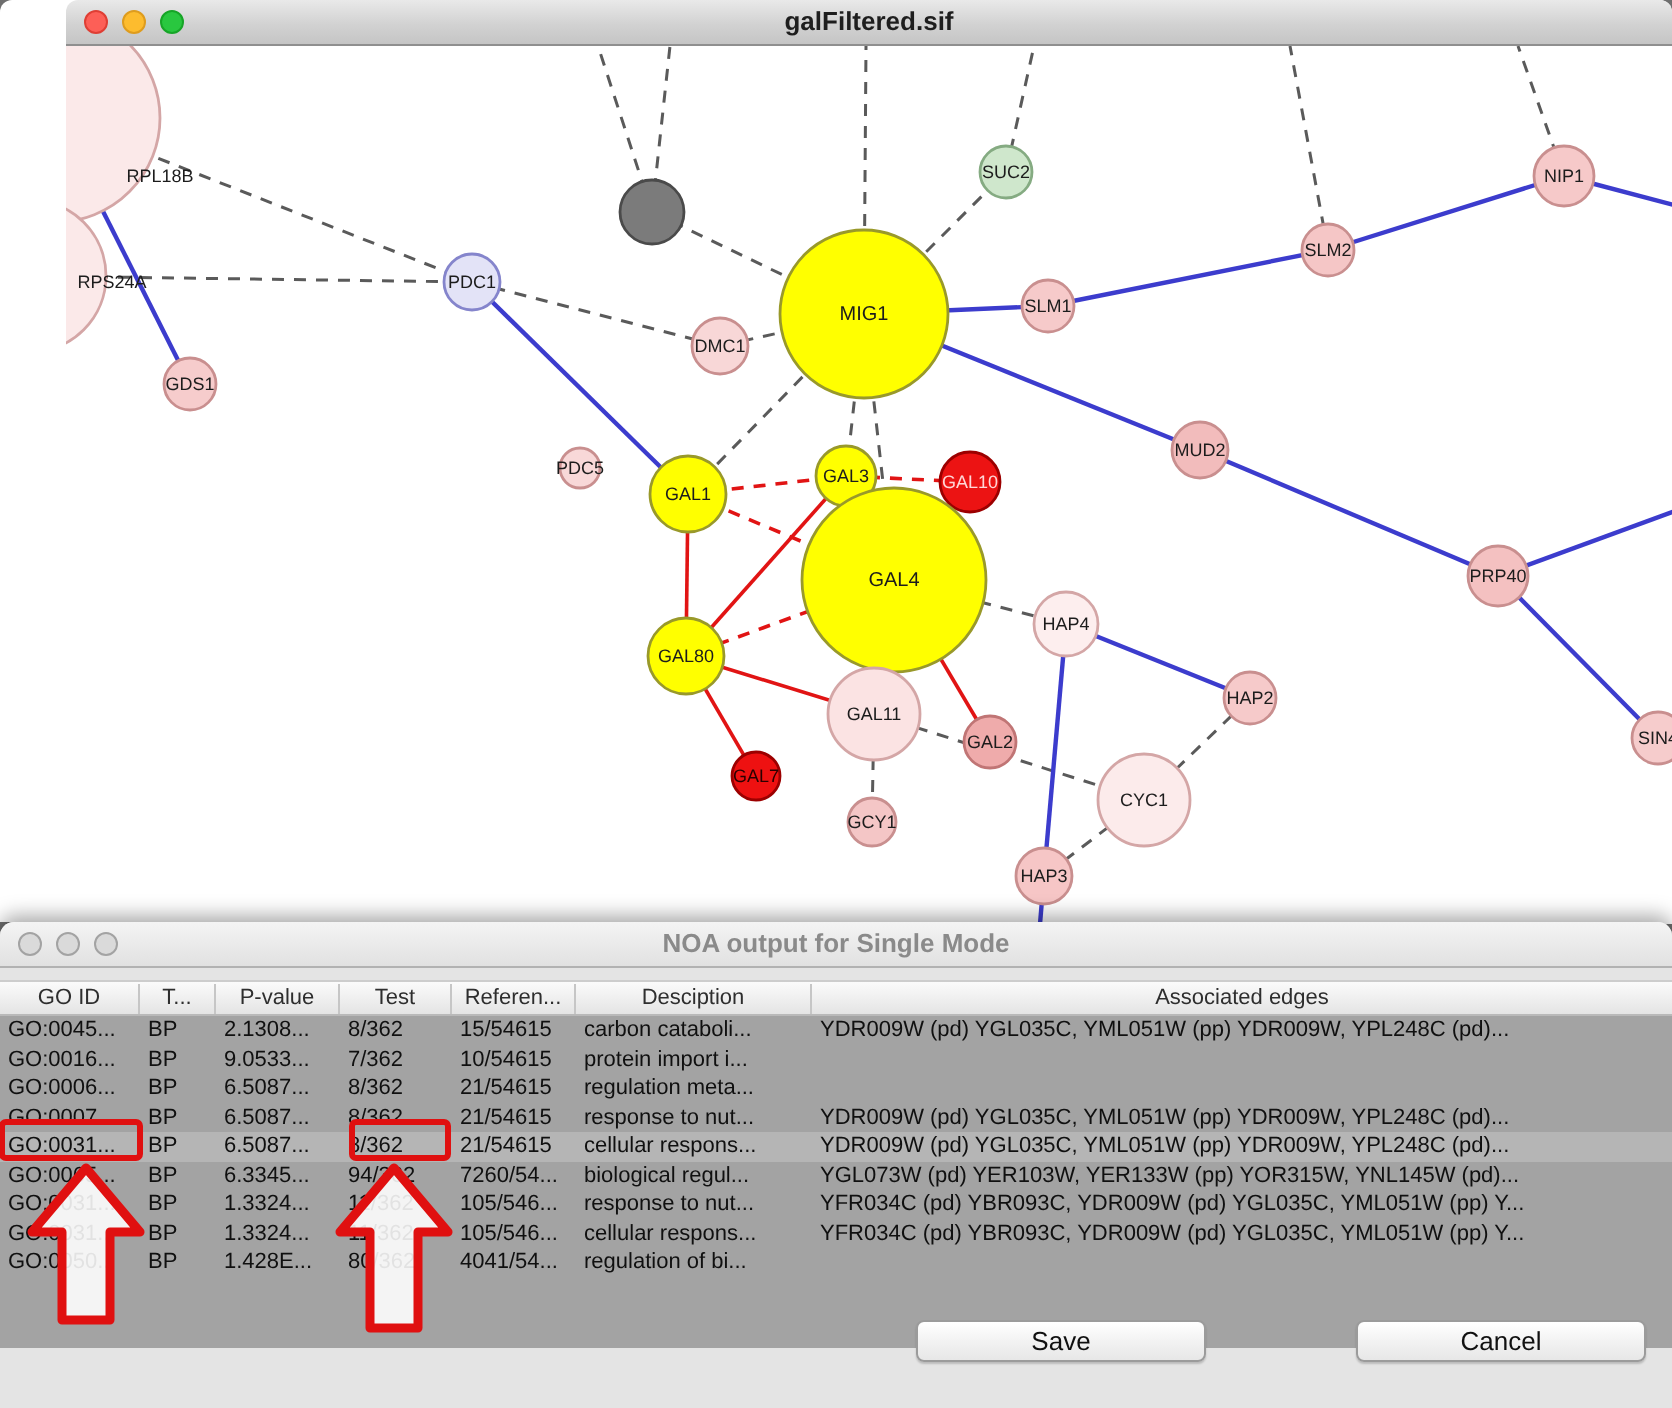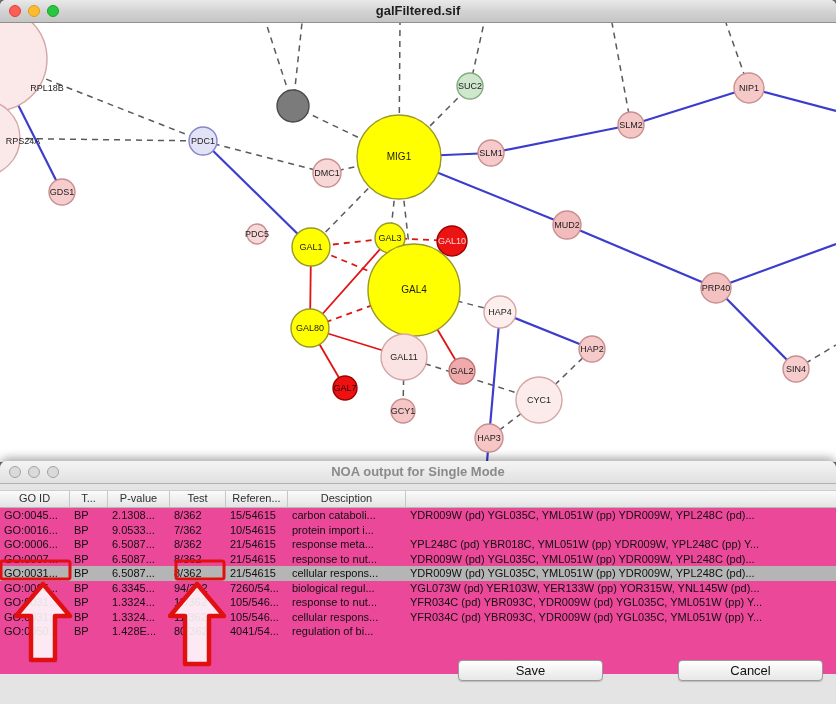--- a/index.html
+++ b/index.html
@@ -2,21 +2,21 @@
 <html style="--sel: #b5b5b5;"><head>
 <meta charset="utf-8">
 <style>
   html,body{margin:0;padding:0;}
   body{
     width:836px;height:704px;position:relative;overflow:hidden;
     background:#6e6e6e;
     font-family:"Liberation Sans","DejaVu Sans",sans-serif;
   }
   .window{position:absolute;left:0;width:836px;box-sizing:border-box;}
-  .top-window{top:0;height:461px;background:#ffffff;border-radius:6px 6px 0 0;}
+  .top-window{top:0;height:461px;background:#ffffff;border-radius:6px 6px 0 0;padding-left:33px;}
   .titlebar{
     height:22px;position:relative;
     background:linear-gradient(#e9e9e9,#d2d2d2 55%,#c5c5c5);
     border-bottom:1px solid #8f8f8f;
     border-radius:6px 6px 0 0;
   }
   .titlebar .title{
     position:absolute;left:0;right:0;top:0;line-height:22px;text-align:center;
     font-size:13px;font-weight:bold;color:#1e1e1e;
     white-space:nowrap;overflow:hidden;
@@ -35,24 +35,24 @@
     box-shadow:0 -3px 10px rgba(0,0,0,.35);
   }
   .bottom-window .titlebar{
     background:linear-gradient(#f4f4f4,#e1e1e1);
     border-bottom:1px solid #b2b2b2;border-radius:7px 7px 0 0;
   }
   .bottom-window .title{color:#8a8a8a;}
 
   .table-wrap{margin-top:6px;background:#ffffff;}
   .thead{display:flex;height:16px;background:linear-gradient(#fbfbfb,#e4e4e4);
-    border-top:1px solid #cdcdcd;border-bottom:1px solid #b9b9b9;}
+    border-top:1px solid #cdcdcd;border-bottom:1px solid #b9b9b9;align-items:center;}
   .th{font-size:11px;line-height:15px;color:#2e2e2e;text-align:center;
     border-right:1px solid #c6c6c6;box-sizing:border-box;overflow:hidden;white-space:nowrap;}
-  .tbody{height:166px;overflow:hidden;background:#ec4899;}
+  .tbody{height:166px;overflow:hidden;background:#a3a3a3;}
   .trow{display:flex;height:14.5px;}
   .trow.selected{background:var(--sel,#b5b5b5);}
   .cell{font-size:11px;line-height:14.5px;padding-left:4px;box-sizing:border-box;
     white-space:nowrap;overflow:hidden;color:#101010;}
   .col-goid{width:70px;}
   .col-type{width:38px;}
   .col-pvalue{width:62px;}
   .col-test{width:56px;}
   .col-ref{width:62px;}
   .col-desc{width:118px;}
@@ -202,20 +202,21 @@
     </div>
 
     <div class="table-wrap">
       <div class="thead">
         <div class="th col-goid">GO ID</div>
         <div class="th col-type">T...</div>
         <div class="th col-pvalue">P-value</div>
         <div class="th col-test">Test</div>
         <div class="th col-ref">Referen...</div>
         <div class="th col-desc">Desciption</div>
+        <div class="th col-edges">Associated edges</div>
       </div>
       <div class="tbody" id="table-body">
           <div class="trow">
             <div class="cell col-goid">GO:0045...</div>
             <div class="cell col-type">BP</div>
             <div class="cell col-pvalue">2.1308...</div>
             <div class="cell col-test">8/362</div>
             <div class="cell col-ref">15/54615</div>
             <div class="cell col-desc">carbon cataboli...</div>
             <div class="cell col-edges">YDR009W (pd) YGL035C, YML051W (pp) YDR009W, YPL248C (pd)...</div>
@@ -227,22 +228,21 @@
             <div class="cell col-test">7/362</div>
             <div class="cell col-ref">10/54615</div>
             <div class="cell col-desc">protein import i...</div>
           </div>
           <div class="trow">
             <div class="cell col-goid">GO:0006...</div>
             <div class="cell col-type">BP</div>
             <div class="cell col-pvalue">6.5087...</div>
             <div class="cell col-test">8/362</div>
             <div class="cell col-ref">21/54615</div>
-            <div class="cell col-desc">response meta...</div>
-            <div class="cell col-edges">YPL248C (pd) YBR018C, YML051W (pp) YDR009W, YPL248C (pp) Y...</div>
+            <div class="cell col-desc">regulation meta...</div>
           </div>
           <div class="trow">
             <div class="cell col-goid">GO:0007...</div>
             <div class="cell col-type">BP</div>
             <div class="cell col-pvalue">6.5087...</div>
             <div class="cell col-test">8/362</div>
             <div class="cell col-ref">21/54615</div>
             <div class="cell col-desc">response to nut...</div>
             <div class="cell col-edges">YDR009W (pd) YGL035C, YML051W (pp) YDR009W, YPL248C (pd)...</div>
           </div>

